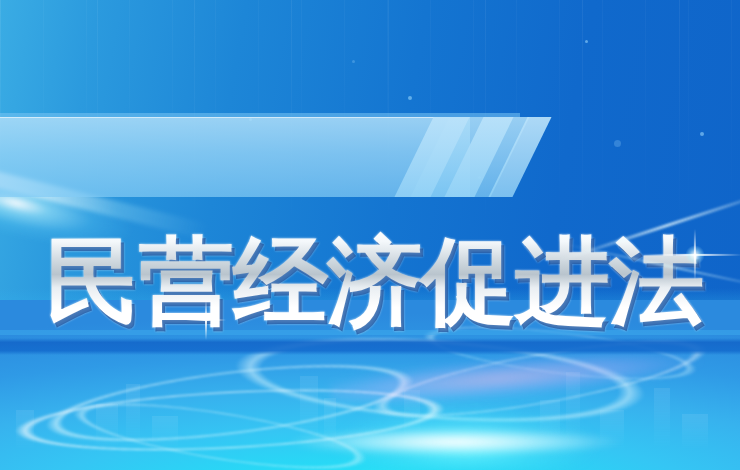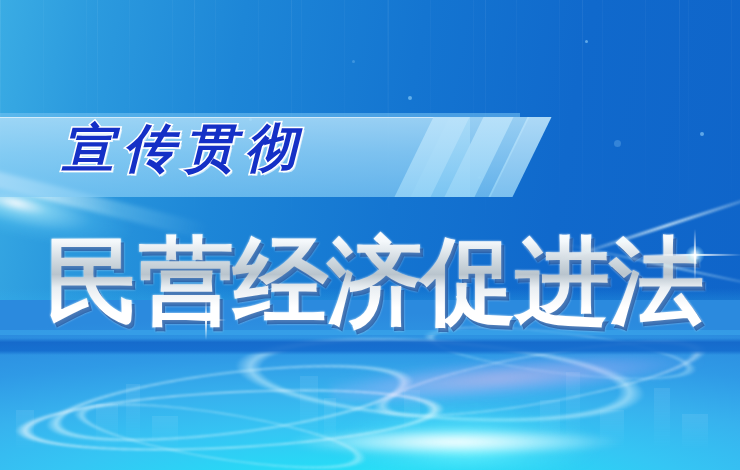--- a/index.html
+++ b/index.html
@@ -239,21 +239,20 @@
 
   <div class="burst-left"></div>
   <div class="burst-left2"></div>
 
   <div class="banner-top-line"></div>
   <div class="banner"></div>
   <div class="chev c1"></div>
   <div class="chev c2"></div>
   <div class="chev c3"></div>
 
-  <div class="banner-title">宣传贯彻</div>
 
   <div class="main-title-shadow">民营经济促进法</div>
   <div class="main-title">民营经济促进法</div>
 
   <div class="sparkle sp1"></div>
 
   <div class="star">
     <div class="star-core"></div>
     <div class="star-ray"></div>
     <div class="star-ray2"></div>

